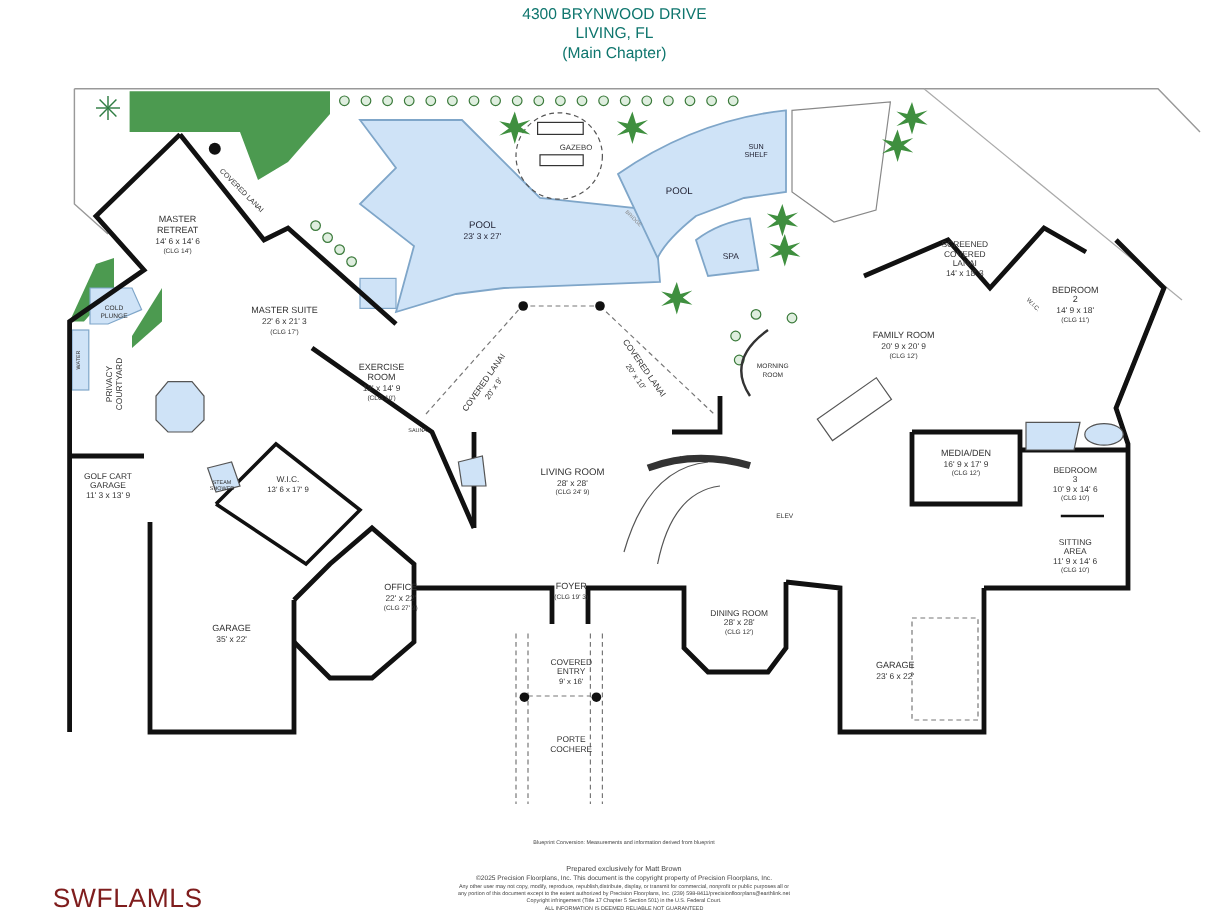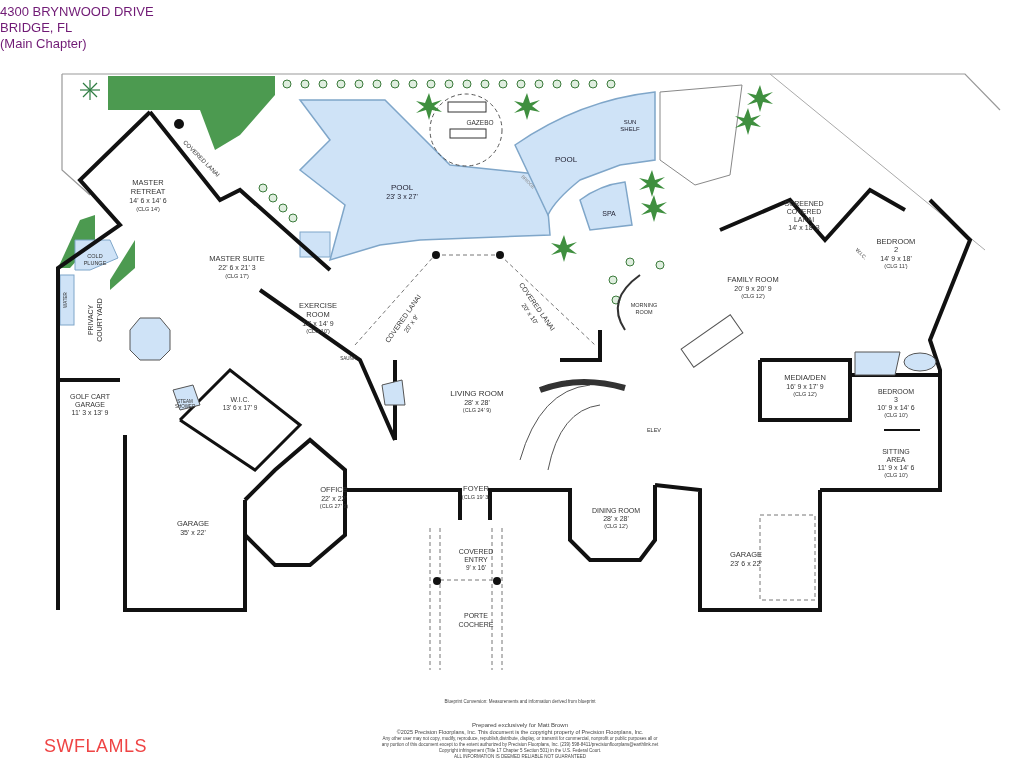--- a/index.html
+++ b/index.html
@@ -1,27 +1,27 @@
 <!DOCTYPE html>
 <html><head>
 <meta charset="utf-8">
 <style>
   html,body{margin:0;padding:0;background:#fff;}
   body{width:1024px;height:768px;position:relative;overflow:hidden;font-family:"Liberation Sans",sans-serif;color:#222;}
-  .title{position:absolute;left:0;width:1024px;text-align:left;font-size:13px;line-height:16px;color:#701a75;}
+  .title{position:absolute;left:0;width:1024px;text-align:center;font-size:13px;line-height:16px;color:#0f766e;}
   svg{position:absolute;left:0;top:0;}
   .lbl{font-family:"Liberation Sans",sans-serif;fill:#333;text-anchor:middle;}
   .foot{position:absolute;left:0;width:1040px;text-align:center;color:#444;}
-  .watermark{position:absolute;left:44px;top:736px;font-size:18px;color:#ef4444;letter-spacing:0.5px;}
+  .watermark{position:absolute;left:44px;top:736px;font-size:22px;color:#7f1d1d;letter-spacing:0.5px;}
 </style>
 </head>
 <body>
 
 <div class="title" style="top:4px">4300 BRYNWOOD DRIVE</div>
-<div class="title" style="top:20px">BRIDGE, FL</div>
+<div class="title" style="top:20px">LIVING, FL</div>
 <div class="title" style="top:36px">(Main Chapter)</div>
 
 <svg width="1024" height="768" viewBox="0 0 1024 768">
 
   <polyline points="62,74 965,74 965,74 1000,110" fill="none" stroke="#999" stroke-width="1.2"></polyline>
   <polyline points="62,74 62,170 90,195" fill="none" stroke="#999" stroke-width="1.2"></polyline>
   <polyline points="770,74 985,250" fill="none" stroke="#aaa" stroke-width="1"></polyline>
 
   <polygon points="108,76 275,76 275,95 240,135 215,150 200,110 108,110" fill="#4c9a50"></polygon>
   <polygon points="58,268 80,220 95,215 95,240 70,268" fill="#4c9a50"></polygon>

